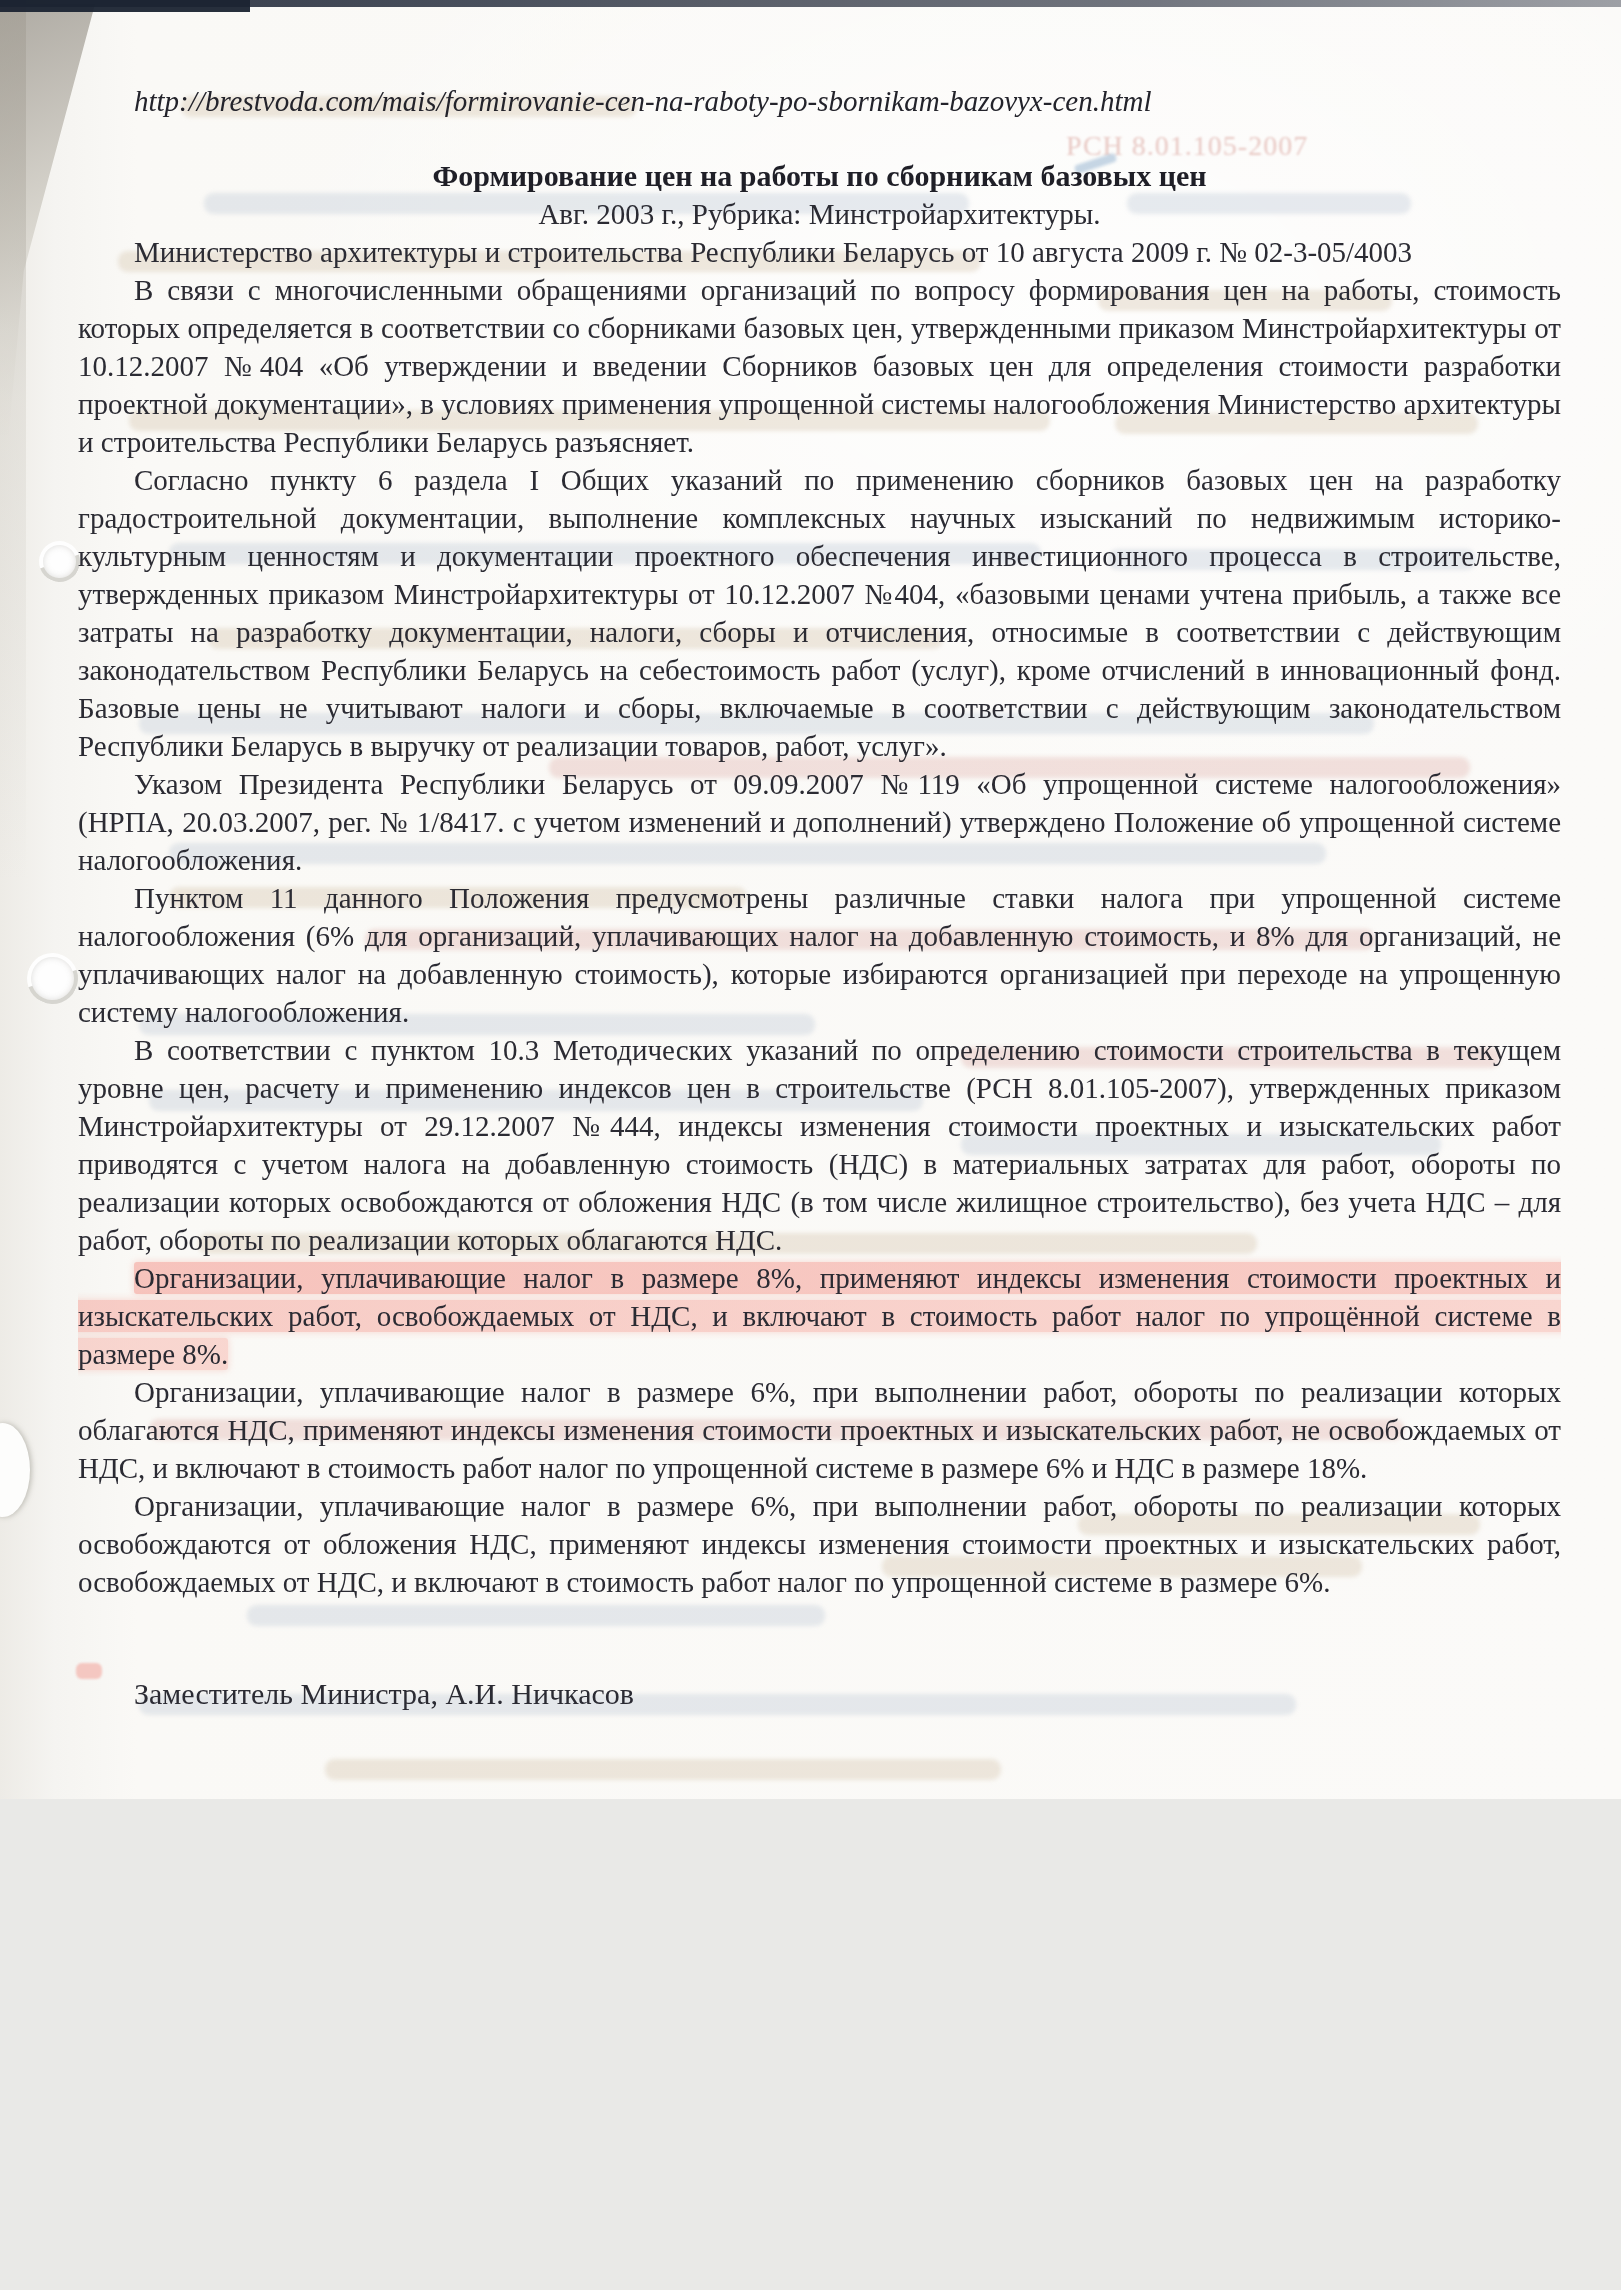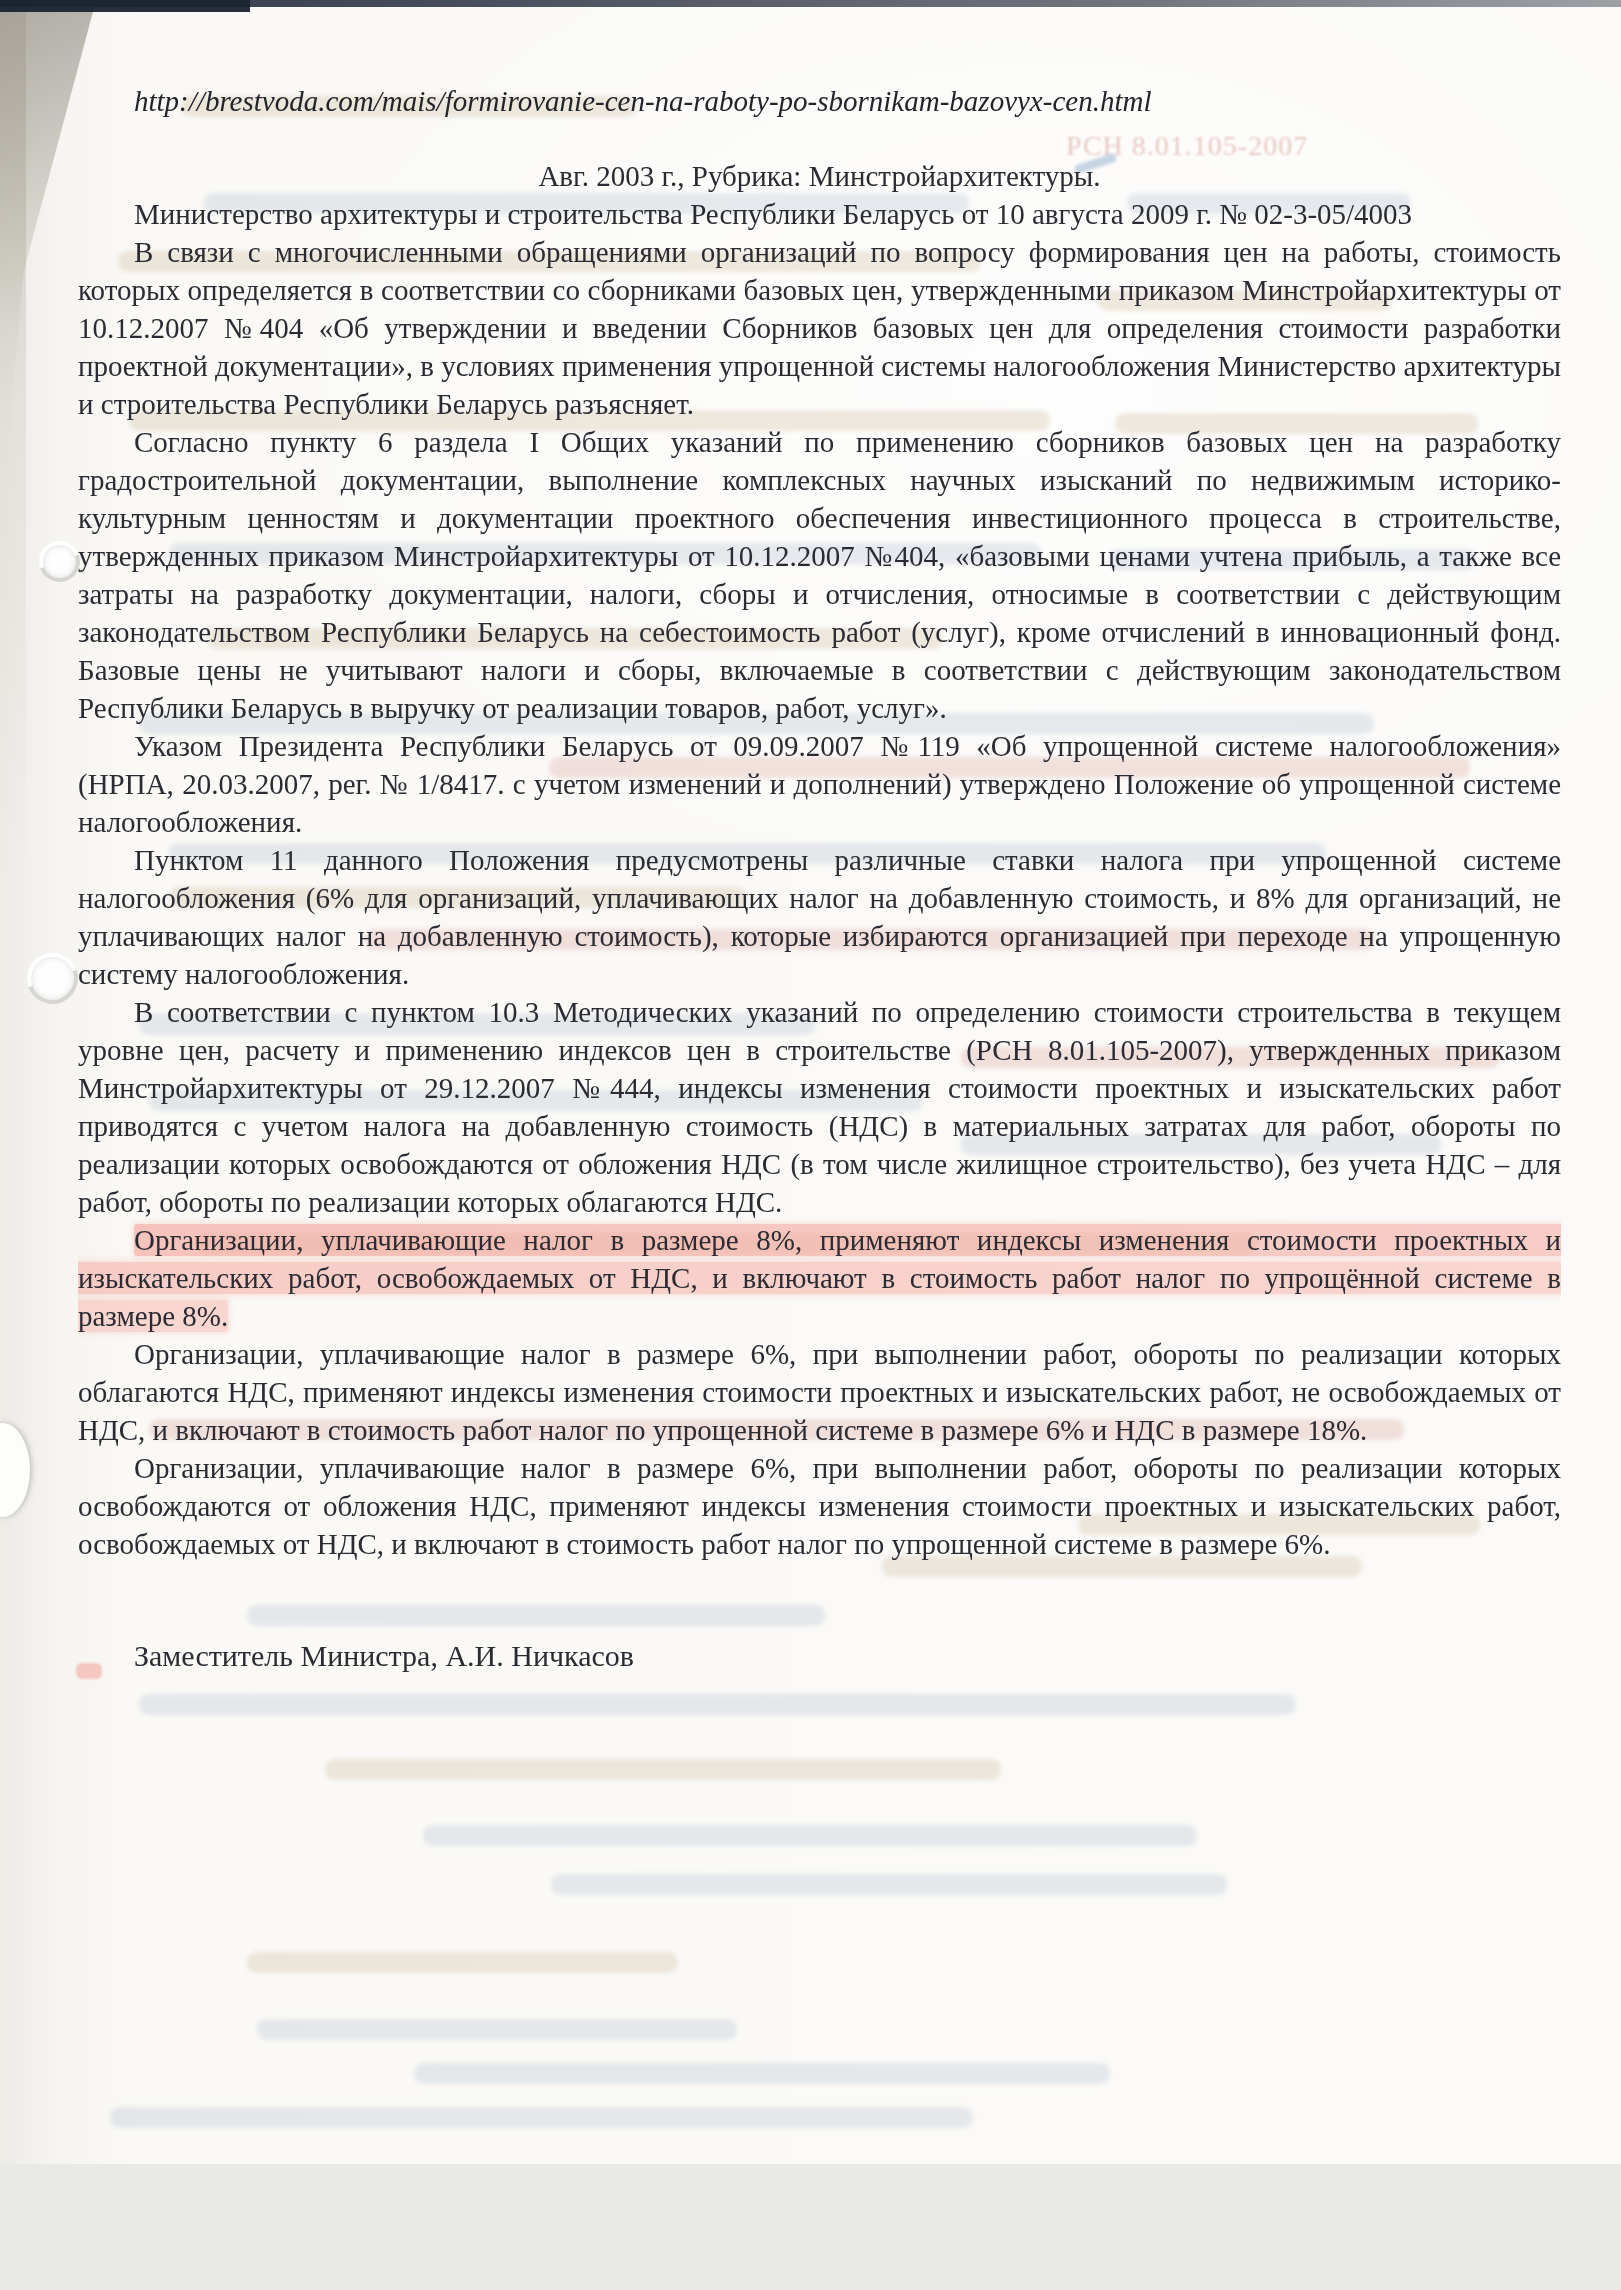--- a/index.html
+++ b/index.html
@@ -1,19 +1,19 @@
 <!DOCTYPE html>
 <html lang="ru"><head>
 <meta charset="utf-8">
 <style>
   html, body { margin: 0; padding: 0; background: #e9e9e7; }
   .page {
     position: relative;
     width: 1621px;
-    height: 2164px;
+    height: 1799px;
     overflow: hidden;
     background:
       radial-gradient(ellipse 1176px 784px at 65% 18%, rgba(255,255,255,0.75), rgba(255,255,255,0) 70%),
       linear-gradient(90deg, #edebe6 0px, #f5f4f1 54px, #faf9f6 137px, #fbfaf8 100%),
       #f9f8f5;
     font-family: "Liberation Serif", "DejaVu Serif", serif;
     color: #2b2b33;
   }
   
   .top-edge {
@@ -148,20 +148,21 @@
   <div class="ghost-text">РСН 8.01.105-2007</div>
 
   <div class="blue-smear" style="left:1074px; top:159px; width:43px; height:8.8px;"></div>
   <div class="ring-artifact" style="left:39px; top:541px; width:33px; height:33px;"></div>
   <div class="ring-artifact" style="left:27.4px; top:953px; width:43px; height:43px;"></div>
   <div class="edge-blob" style="top:1423px;"></div>
   <div class="pink-blob" style="left:76px; top:1663px; width:25.5px; height:15.7px;"></div>
 
   <div class="content">
     <p class="url-line">http://brestvoda.com/mais/formirovanie-cen-na-raboty-po-sbornikam-bazovyx-cen.html</p>
+    <h1 class="doc-title">Формирование цен на работы по сборникам базовых цен</h1>
     <p class="doc-subtitle">Авг. 2003 г., Рубрика: Минстройархитектуры.</p>
 
     <p class="body-par">Министерство архитектуры и строительства Республики Беларусь от 10 августа 2009 г. № 02-3-05/4003</p>
     <p class="body-par">В связи с многочисленными обращениями организаций по вопросу формирования цен на работы, стоимость которых определяется в соответствии со сборниками базовых цен, утвержденными приказом Минстройархитектуры от 10.12.2007 №404 «Об утверждении и введении Сборников базовых цен для определения стоимости разработки проектной документации», в условиях применения упрощенной системы налогообложения Министерство архитектуры и строительства Республики Беларусь разъясняет.</p>
     <p class="body-par">Согласно пункту 6 раздела I Общих указаний по применению сборников базовых цен на разработку градостроительной документации, выполнение комплексных научных изысканий по недвижимым историко-культурным ценностям и документации проектного обеспечения инвестиционного процесса в строительстве, утвержденных приказом Минстройархитектуры от 10.12.2007 №404, «базовыми ценами учтена прибыль, а также все затраты на разработку документации, налоги, сборы и отчисления, относимые в соответствии с действующим законодательством Республики Беларусь на себестоимость работ (услуг), кроме отчислений в инновационный фонд. Базовые цены не учитывают налоги и сборы, включаемые в соответствии с действующим законодательством Республики Беларусь в выручку от реализации товаров, работ, услуг».</p>
     <p class="body-par">Указом Президента Республики Беларусь от 09.09.2007 №119 «Об упрощенной системе налогообложения» (НРПА, 20.03.2007, рег. № 1/8417. с учетом изменений и дополнений) утверждено Положение об упрощенной системе налогообложения.</p>
     <p class="body-par">Пунктом 11 данного Положения предусмотрены различные ставки налога при упрощенной системе налогообложения (6% для организаций, уплачивающих налог на добавленную стоимость, и 8% для организаций, не уплачивающих налог на добавленную стоимость), которые избираются организацией при переходе на упрощенную систему налогообложения.</p>
     <p class="body-par">В соответствии с пунктом 10.3 Методических указаний по определению стоимости строительства в текущем уровне цен, расчету и применению индексов цен в строительстве (РСН 8.01.105-2007), утвержденных приказом Минстройархитектуры от 29.12.2007 №444, индексы изменения стоимости проектных и изыскательских работ приводятся с учетом налога на добавленную стоимость (НДС) в материальных затратах для работ, обороты по реализации которых освобождаются от обложения НДС (в том числе жилищное строительство), без учета НДС – для работ, обороты по реализации которых облагаются НДС.</p>
 
     <p class="body-par"><span class="hl">Организации, уплачивающие налог в размере 8%, применяют индексы изменения стоимости проектных и изыскательских работ, освобождаемых от НДС, и включают в стоимость работ налог по упрощённой системе в размере 8%.</span></p>

